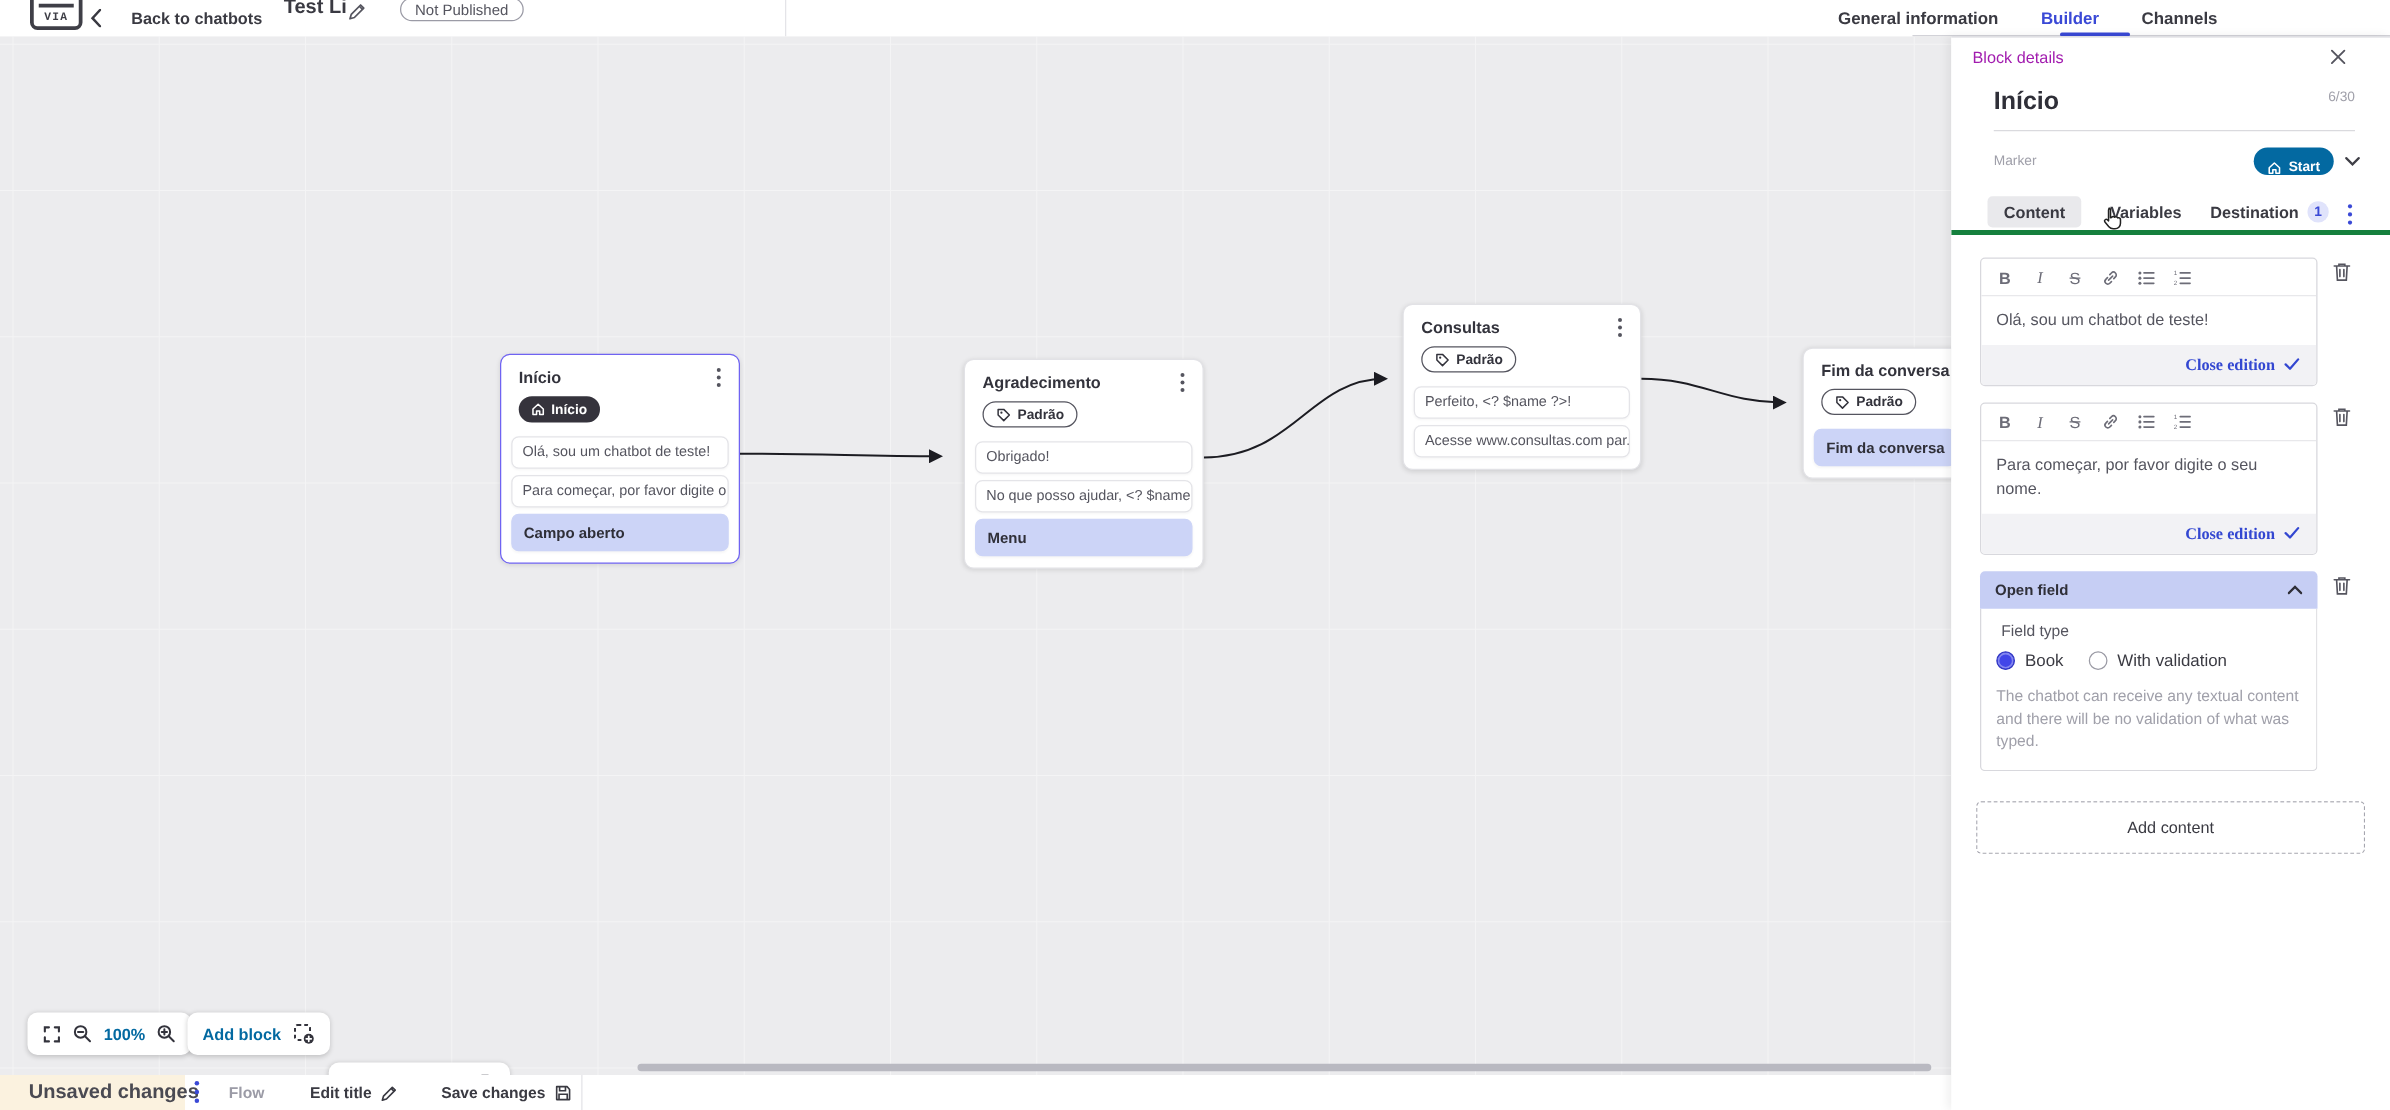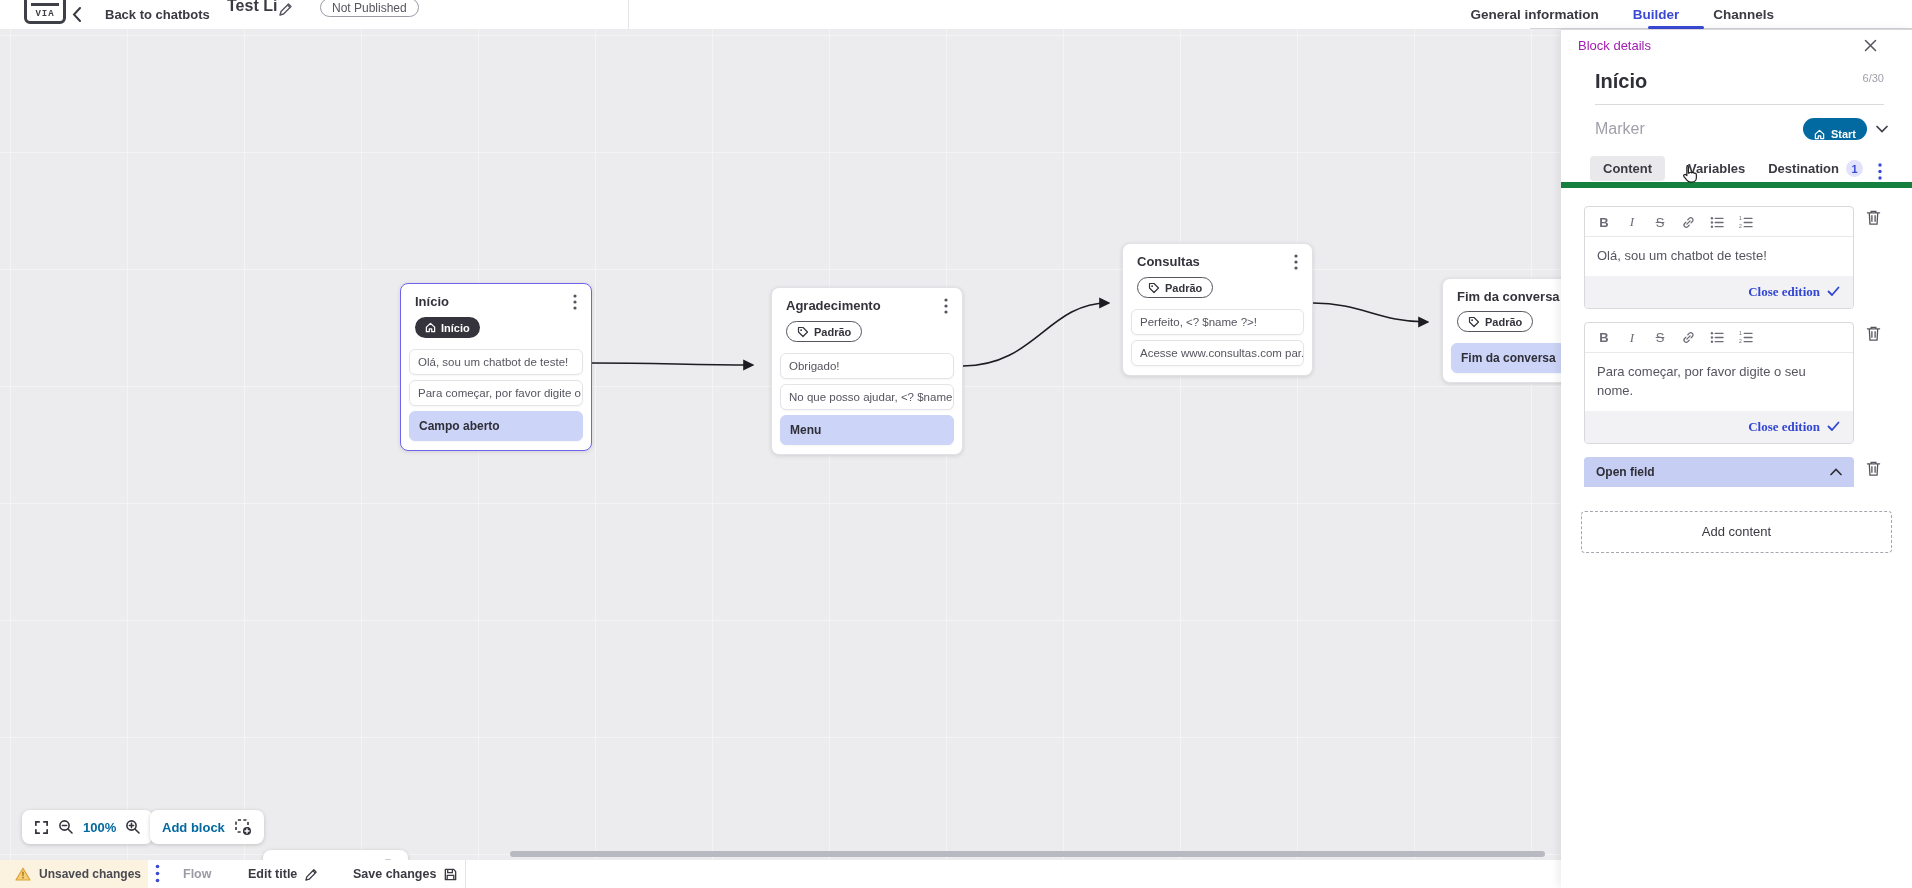--- a/index.html
+++ b/index.html
@@ -57,43 +57,43 @@
     box-shadow:0 1px 4px rgba(0,0,0,.18); display:flex; align-items:center; gap:9px; padding:0 12px; cursor:pointer; }
   .cv-zoom { left:22px; }
   .cv-add { left:150px; }
   .cv-test { left:263px;margin-top:40px; }
   .cv-card .txt { font-size:13px; font-weight:700; color:#0369a1; white-space:nowrap; }
   .hscroll { position:absolute; left:510px; top:822px; width:1035px; height:6px; border-radius:3px; background:#b9b9c1; cursor:pointer; }
 
   
   .statusbar { position:absolute; left:0; top:860px; width:1561px; height:28px; background:#fff; z-index:30; }
   .sb-unsaved { position:absolute; left:0; top:0; width:148px; height:28px; background:#fbf2df; display:flex; align-items:center; gap:8px; padding-left:15px; }
-  .sb-unsaved .txt { font-size:12px; font-weight:700; color:#4a4a52; white-space:nowrap; }
+  .sb-unsaved .txt { font-size:16px; font-weight:700; color:#4a4a52; white-space:nowrap; }
   .sb-dots { position:absolute; left:155px; top:4px; cursor:pointer; }
   .sb-item { position:absolute; top:0; height:28px; display:flex; align-items:center; gap:7px; font-size:12.5px; font-weight:700; cursor:pointer; }
   .sb-flow { left:183px; color:#9b9ba6; }
   .sb-edit { left:248px; color:#3a3a42; }
   .sb-save { left:353px; color:#3a3a42; }
   .sb-div { position:absolute; left:465px; top:0; width:1px; height:28px; background:#e4e4e8; }
 
   
   .panel { position:absolute; left:1561px; top:29px; width:351px; height:859px; background:#fff;
     border-top:1px solid #d6d6db; box-shadow:-3px 0 8px rgba(0,0,0,.07); z-index:50; overflow:hidden; }
   .p-header { height:30px; display:flex; align-items:center; justify-content:space-between; padding:0 35px 0 17px; }
   .p-header .txt { font-size:13px; color:#a21caf; }
   .p-title-row { margin:10px 28px 0 34px; display:flex; justify-content:space-between; align-items:flex-start;
     border-bottom:1px solid #dadade; padding-bottom:11px; }
   .p-title { font-size:20px; font-weight:700; color:#2f2f38; }
   .p-counter { font-size:11px; color:#a0a0aa; padding-top:2px; }
   .p-marker-row { margin:13px 24px 0 34px; display:flex; justify-content:space-between; align-items:center; }
-  .p-marker-lbl { font-size:16px; color:#a0a0aa; }
+  .p-marker-lbl { font-size:11px; color:#a0a0aa; }
   .p-marker-right { display:flex; align-items:center; gap:9px; }
   .p-start-pill { display:inline-flex; align-items:flex-end; gap:6px; height:22px; background:#0369a1; color:#fff;
     border-radius:13px; padding:0 11px; font-size:11px; font-weight:700; cursor:pointer; }
-  .p-tabs { margin-top:15px; height:33px; border-bottom:6px solid #15803d; display:flex; align-items:center; gap:23px; padding-left:29px; position:relative; }
+  .p-tabs { margin-top:15px; height:33px; border-bottom:4px solid #15803d; display:flex; align-items:center; gap:23px; padding-left:29px; position:relative; }
   .p-tab { font-size:13px; font-weight:700; color:#3a3a42; cursor:pointer; }
   .p-tab.selected { background:#e9e9ec; border-radius:4px; padding:5px 13px; }
   .p-tab-dest { display:flex; align-items:center; gap:7px; }
   .dest-badge { width:17px; height:17px; border-radius:50%; background:#e0e3fb; color:#3a49d6; font-size:11px; font-weight:700;
     display:flex; align-items:center; justify-content:center; }
   .p-tabs-menu { position:absolute; right:30px; top:8px; cursor:pointer; }
   .cursor-pointer { position:absolute; left:-10px; top:1px; width:21px; height:24px; pointer-events:none; }
 
   .p-body { padding:18px 20px 0 23px; }
   .ed-row { display:flex; align-items:flex-start; margin-bottom:13px; }
@@ -435,20 +435,34 @@
       </div>
 
       <div class="ed-row">
         <div class="of-box">
           <div class="of-head">
             <span class="txt">Open field</span>
             <svg class="icn" width="12" height="8" viewBox="0 0 12 8">
                 <path d="M1 6.5 6 1.5 11 6.5" fill="none" stroke="#2f2f38" stroke-width="1.7" stroke-linecap="round"></path>
               </svg>
           </div>
+          <div class="of-body">
+            <div class="of-ft-lbl">Field type</div>
+            <div class="of-radios">
+              <span class="radio-opt">
+                <span class="radio on"></span>
+                <span class="radio-lbl">Book</span>
+              </span>
+              <span class="radio-opt">
+                <span class="radio"></span>
+                <span class="radio-lbl">With validation</span>
+              </span>
+            </div>
+            <div class="of-desc">The chatbot can receive any textual content and there will be no validation of what was typed.</div>
+          </div>
         </div>
         <div class="gutter">
           <svg class="icn trash-btn" width="15" height="17" viewBox="0 0 16 18">
               <path d="M1.5 4h13M5.5 4V2.5h5V4M3.5 4l.7 12h7.6l.7-12M6.3 7v6M9.7 7v6" fill="none" stroke="#55555f" stroke-width="1.4" stroke-linecap="round"></path>
             </svg>
         </div>
       </div>
 
     </div>
 

